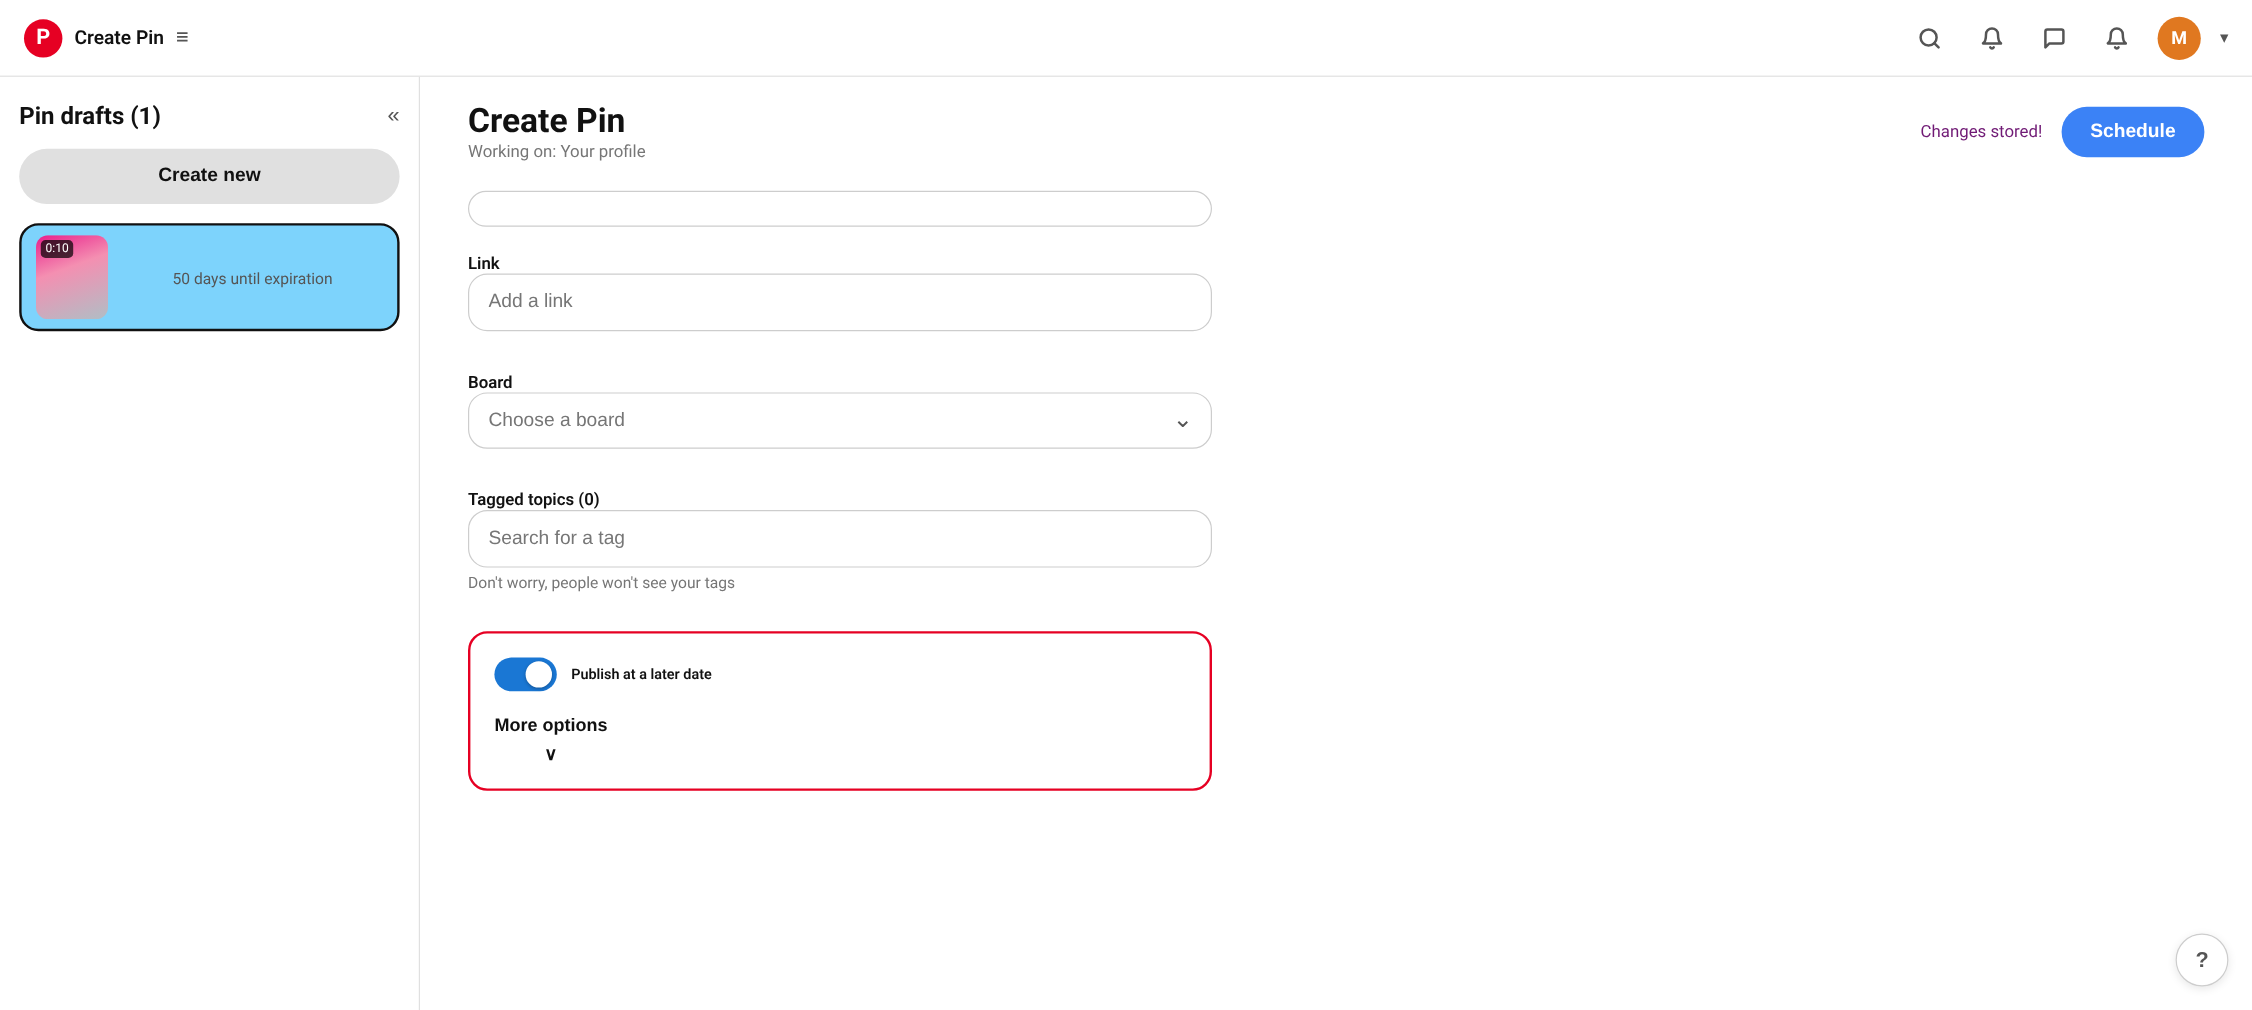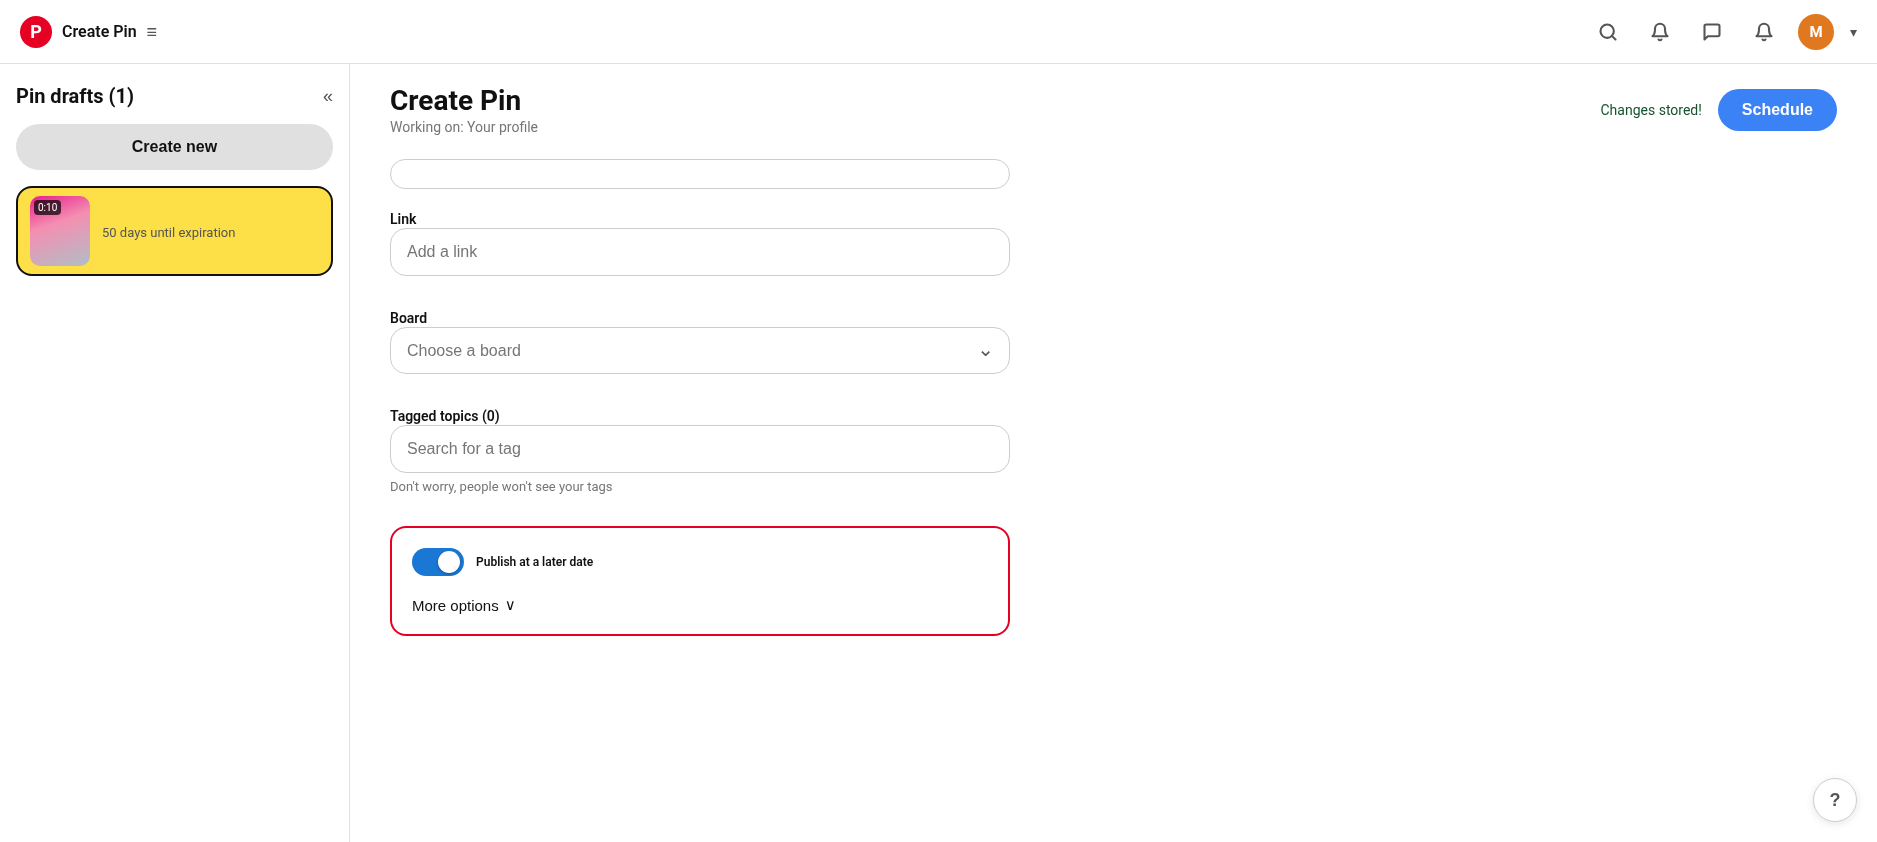--- a/index.html
+++ b/index.html
@@ -47,21 +47,21 @@
     .sidebar-title { font-size: 20px; font-weight: 700; }
     .collapse-btn { background: none; border: none; cursor: pointer; color: #555; font-size: 18px; }
     .create-new-btn {
       width: 100%; padding: 14px; border-radius: 24px; border: none;
       background: #e0e0e0; font-size: 16px; font-weight: 600; cursor: pointer;
       margin-bottom: 16px; color: #111;
     }
     .draft-item {
       display: flex; align-items: center; gap: 12px;
       border: 2px solid #111; border-radius: 16px; padding: 8px 12px;
-      cursor: pointer; background: #fde047;
+      cursor: pointer; background: #7dd3fc; text-align: center;
     }
     .draft-thumbnail {
       position: relative; width: 60px; height: 70px; border-radius: 10px;
       background: linear-gradient(135deg, #f8bbd0, #ce93d8);
       display: flex; align-items: center; justify-content: center;
       flex-shrink: 0; overflow: hidden;
     }
     .draft-thumbnail-inner {
       width: 100%; height: 100%;
       background: linear-gradient(160deg, #e91e8c 0%, #f48fb1 40%, #b0bec5 100%);
@@ -76,21 +76,21 @@
 
     
     .main { flex: 1; overflow-y: auto; padding: 20px 40px; }
     .main-header { margin-bottom: 24px; }
     .main-header-row {
       display: flex; align-items: center; justify-content: space-between;
     }
     .page-title { font-size: 28px; font-weight: 700; }
     .page-subtitle { font-size: 14px; color: #767676; margin-top: 2px; }
     .header-right { display: flex; align-items: center; gap: 16px; }
-    .changes-stored { font-size: 14px; color: #14532d; }
+    .changes-stored { font-size: 14px; color: #701a75; }
     .schedule-btn {
       background: #3b82f6; color: #fff; border: none; border-radius: 24px;
       padding: 12px 24px; font-size: 16px; font-weight: 600; cursor: pointer;
     }
 
     
     .form-section { max-width: 620px; }
     .field-group { margin-bottom: 32px; }
     .field-label { font-size: 14px; font-weight: 600; margin-bottom: 8px; color: #111; }
     .field-input {
@@ -149,22 +149,22 @@
       font-size: 16px; color: #111; background: #fff;
     }
     .datetime-icon {
       position: absolute; right: 14px; top: 50%; transform: translateY(-50%);
       font-size: 20px; color: #555;
     }
 
     
     .more-options-btn {
       background: none; border: none; cursor: pointer;
-      font-size: 15px; font-weight: 400; color: #111;
-      display: flex; align-items: center; gap: 6px; padding: 0;
+      font-size: 15px; font-weight: 700; color: #111;
+      display: flex; align-items: center; gap: 6px; padding: 0; flex-direction: column;
     }
 
     
     .help-btn {
       position: fixed; bottom: 20px; right: 20px;
       width: 44px; height: 44px; border-radius: 50%;
       background: #fff; border: 1.5px solid #cdcdcd;
       display: flex; align-items: center; justify-content: center;
       font-size: 18px; font-weight: 700; color: #555; cursor: pointer;
       box-shadow: 0 2px 8px rgba(0,0,0,0.1);

